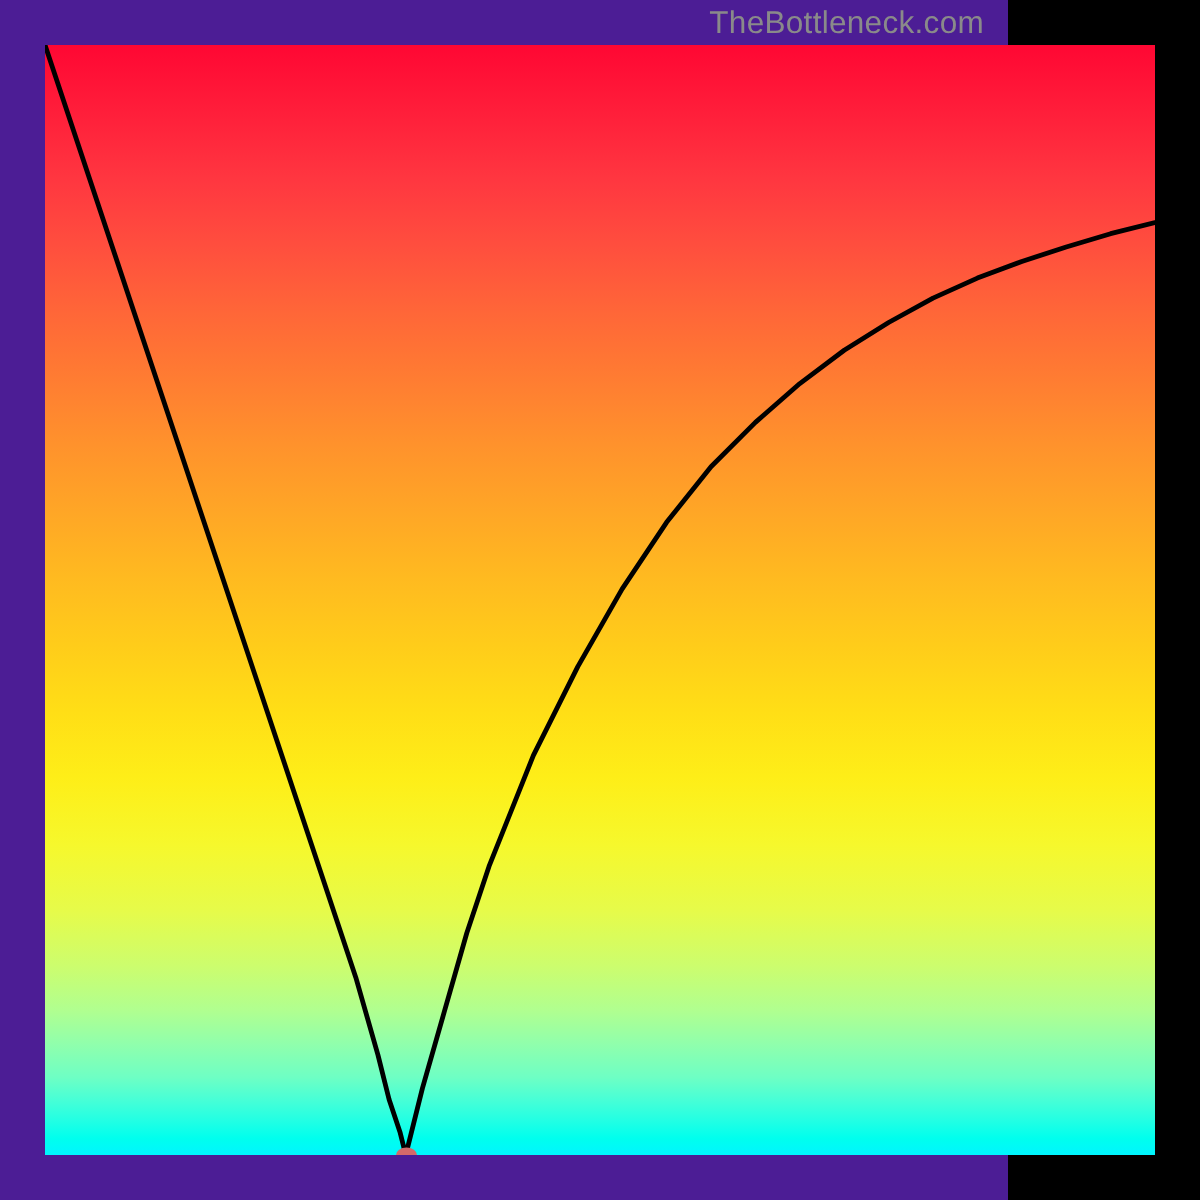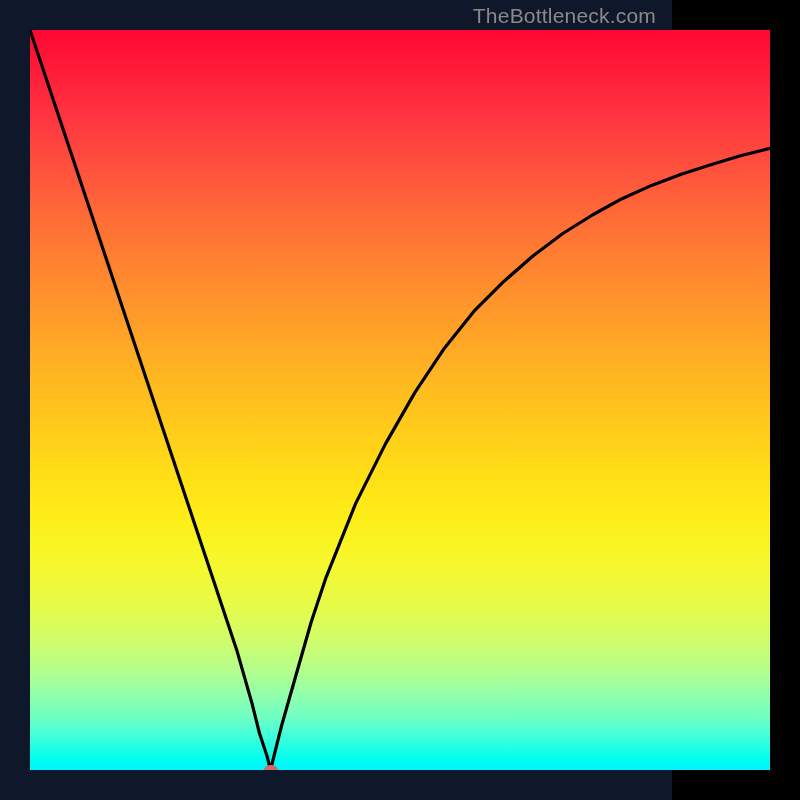--- a/index.html
+++ b/index.html
@@ -8,21 +8,21 @@
     width: 800px;
     height: 800px;
     background: #000;
     overflow: hidden;
     font-family: Arial, Helvetica, sans-serif;
   }
   .frame {
     position: relative;
     width: 672px;
     height: 800px;
-    background: #0f172a;
+    background: #4c1d95;
   }
   .plot-area {
     position: absolute;
     left: 30px;
     top: 30px;
     width: 740px;
     height: 740px;
     overflow: hidden;
   }
   .gradient {

